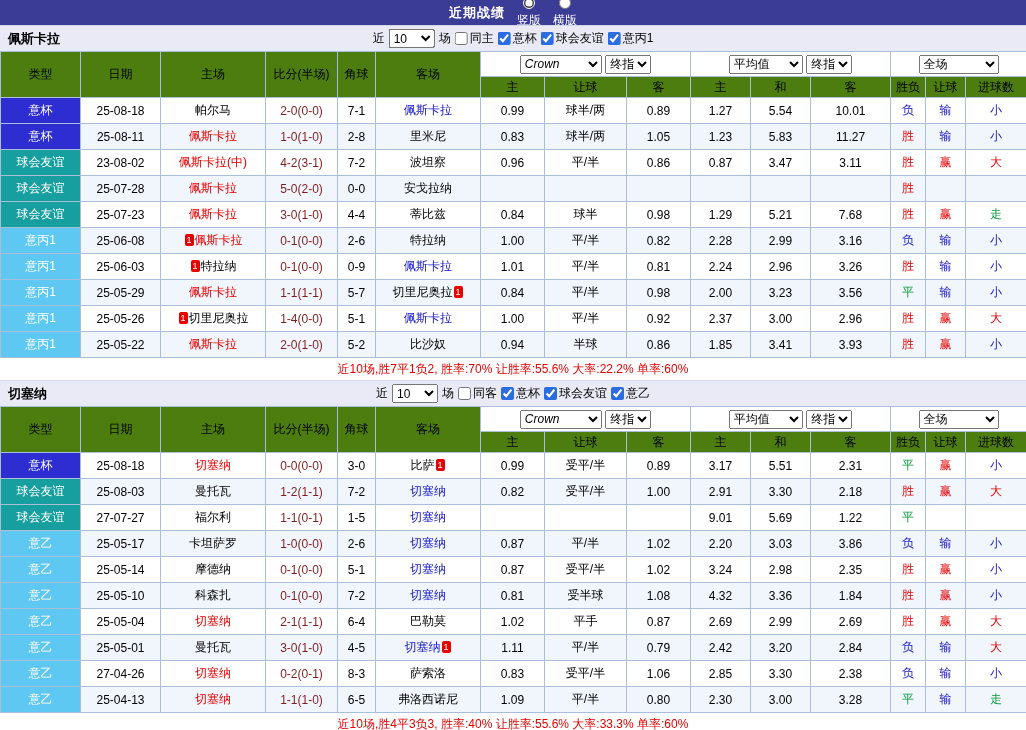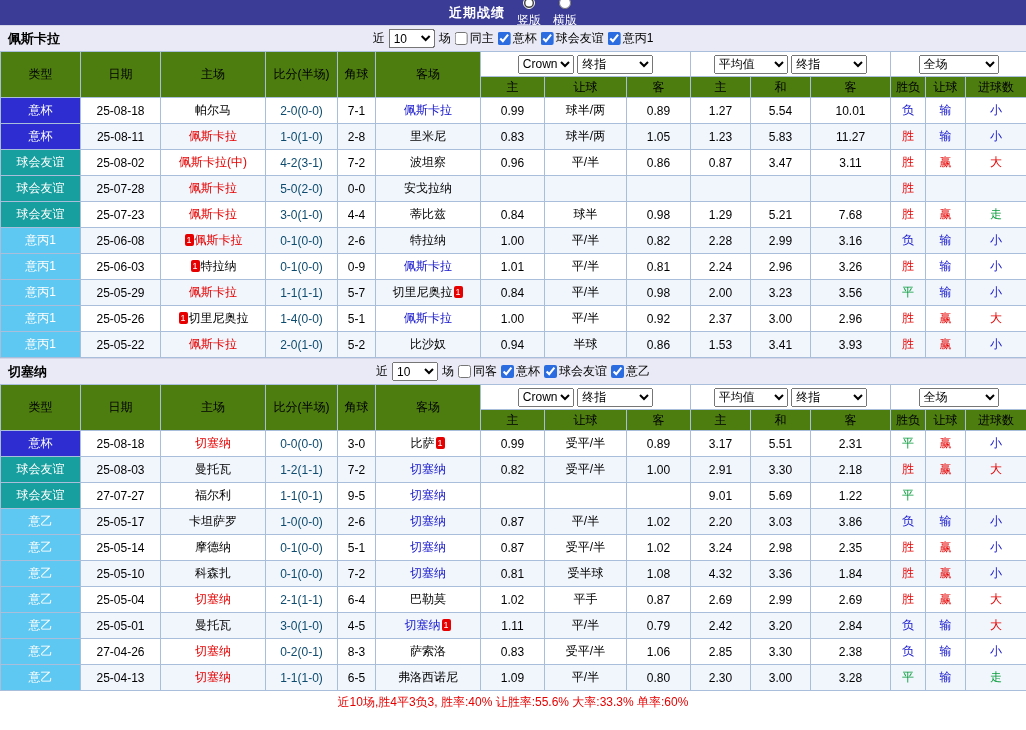--- a/index.html
+++ b/index.html
@@ -26,22 +26,22 @@
   }
   .team-name { font-weight:bold; font-size:13px; }
   .filter {
     position:absolute; left:50%; transform:translateX(-50%);
     display:flex; align-items:center; gap:4px; white-space:nowrap;
   }
   .filter label { display:inline-flex; align-items:center; gap:2px; cursor:pointer; }
   input[type=checkbox] { width:13px; height:13px; margin:0; accent-color:#2b6de0; }
   select { font-size:12px; height:19px; font-family:"Liberation Sans","DejaVu Sans",sans-serif; }
   .sel-count { width:46px; }
-  .sel-book { width:56px; }
-  .sel-mode { width:76px; }
+  .sel-book { width:82px;font-style:italic; }
+  .sel-mode { width:46px; }
   .sel-avg  { width:74px; }
   .sel-scope{ width:80px; }
 
   
   table { border-collapse:collapse; table-layout:fixed; width:1026px; }
   th, td {
     border:1px solid #a9bedb; text-align:center;
     overflow:hidden; white-space:nowrap; padding:0 2px;
   }
   thead th { background:#4d7c0f; font-weight:normal; }
@@ -49,21 +49,21 @@
   .hrow-b th { height:21px; }
   thead th.sel-cell { background:#ffffff; }
   tbody td { height:26px; background:#ffffff; }
   tbody tr:nth-child(even) td { background:#f1f6fc; }
 
   
   [data-color="red"]   { color:#e60000; }
   [data-color="blue"]  { color:#1515cc; }
   [data-color="green"] { color:#0a9c3c; }
   [data-color="black"] { color:#000000; }
-  .score-cell { color:#0c4a6e; }
+  .score-cell { color:#7f1d1d; }
 
   
   td.type-cell[data-color] { color:#fff; }
   td.type-cell[data-color="blue"]    { background:#2d2dd2; }
   td.type-cell[data-color="teal"]    { background:#179e9e; }
   td.type-cell[data-color="skyblue"] { background:#5fc8f2; }
 
   
   .badge {
     display:inline-block; background:#e60000; color:#fff;
@@ -207,21 +207,21 @@
     <td>1.23</td>
     <td>5.83</td>
     <td>11.27</td>
     <td data-color="red">胜</td>
     <td data-color="blue">输</td>
     <td data-color="blue">小</td>
   </tr>
 
   <tr>
     <td class="type-cell" data-color="teal">球会友谊</td>
-    <td>25-08-02</td>
+    <td>23-08-02</td>
     <td>
       <span data-color="red">佩斯卡拉(中)</span>
     </td>
     <td class="score-cell">4-2(3-1)</td>
     <td>7-2</td>
     <td>
       <span data-color="black">波坦察</span>
     </td>
     <td>0.96</td>
     <td>平/半</td>
@@ -373,30 +373,31 @@
       <span data-color="red">佩斯卡拉</span>
     </td>
     <td class="score-cell">2-0(1-0)</td>
     <td>5-2</td>
     <td>
       <span data-color="black">比沙奴</span>
     </td>
     <td>0.94</td>
     <td>半球</td>
     <td>0.86</td>
-    <td>1.53</td>
+    <td>1.85</td>
     <td>3.41</td>
     <td>3.93</td>
     <td data-color="red">胜</td>
     <td data-color="red">赢</td>
     <td data-color="blue">小</td>
   </tr>
 </tbody>
     </table>
 
+    <div class="summary">近10场,胜7平1负2, 胜率:70% 让胜率:55.6% 大率:22.2% 单率:60%</div>
   </div>
 
   <div class="section">
     <div class="section-bar">
       <span class="team-name">切塞纳</span>
       <div class="filter">
         <span>近</span>
         <select class="sel-count"><option>10</option></select>
         <span>场</span>
         <label>
@@ -513,21 +514,21 @@
     <td data-color="red">大</td>
   </tr>
 
   <tr>
     <td class="type-cell" data-color="teal">球会友谊</td>
     <td>27-07-27</td>
     <td>
       <span data-color="black">福尔利</span>
     </td>
     <td class="score-cell">1-1(0-1)</td>
-    <td>9-5</td>
+    <td>1-5</td>
     <td>
       <span data-color="blue">切塞纳</span>
     </td>
     <td></td>
     <td></td>
     <td></td>
     <td>9.01</td>
     <td>5.69</td>
     <td>1.22</td>
     <td data-color="green">平</td>

